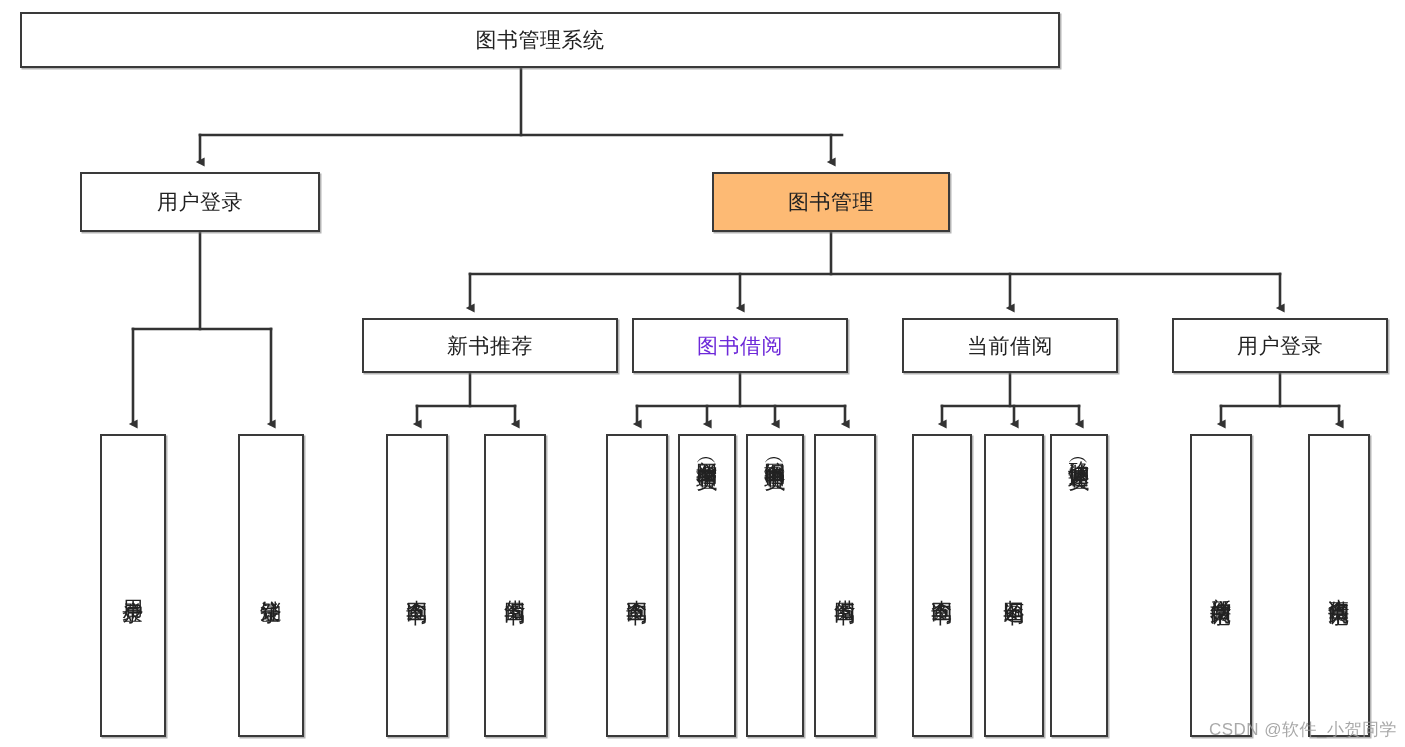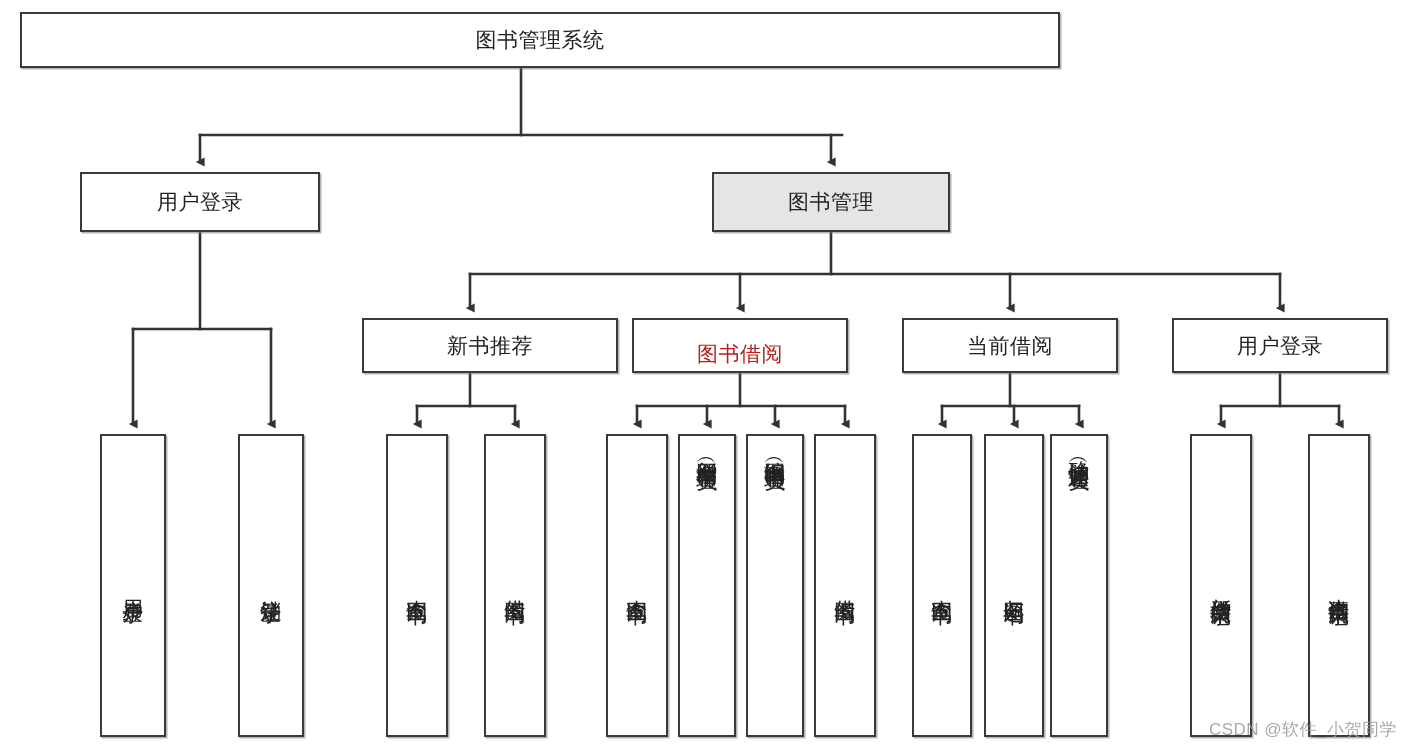--- a/index.html
+++ b/index.html
@@ -145,29 +145,29 @@
     </g>
   </svg>
 
   <div class="node-box" style="left: 20px; top: 12px; width: 1040px; height: 56px; border-color: rgb(58, 58, 58); background: rgb(255, 255, 255);">
     <span class="node-label-h" style="color: rgb(34, 34, 34);">图书管理系统</span>
   </div>
 
   <div class="node-box" style="left: 80px; top: 172px; width: 240px; height: 60px; border-color: rgb(58, 58, 58); background: rgb(255, 255, 255);">
     <span class="node-label-h" style="color: rgb(34, 34, 34);">用户登录</span>
   </div>
-  <div class="node-box" style="left: 712px; top: 172px; width: 238px; height: 60px; border-color: rgb(58, 58, 58); background: #e5e5e5;">
+  <div class="node-box" style="left: 712px; top: 172px; width: 238px; height: 60px; border-color: rgb(58, 58, 58); background: #fdba74;">
     <span class="node-label-h" style="color: rgb(34, 34, 34);">图书管理</span>
   </div>
 
   <div class="node-box" style="left: 362px; top: 318px; width: 256px; height: 55px; border-color: rgb(58, 58, 58); background: rgb(255, 255, 255);">
     <span class="node-label-h" style="color: rgb(34, 34, 34);">新书推荐</span>
   </div>
   <div class="node-box" style="left: 632px; top: 318px; width: 216px; height: 55px; border-color: rgb(58, 58, 58); background: rgb(255, 255, 255);">
-    <span class="node-label-h" style="color: #b91c1c; margin-top: 8px;">图书借阅</span>
+    <span class="node-label-h" style="color: #6d28d9;">图书借阅</span>
   </div>
   <div class="node-box" style="left: 902px; top: 318px; width: 216px; height: 55px; border-color: rgb(58, 58, 58); background: rgb(255, 255, 255);">
     <span class="node-label-h" style="color: rgb(34, 34, 34);">当前借阅</span>
   </div>
   <div class="node-box" style="left: 1172px; top: 318px; width: 216px; height: 55px; border-color: rgb(58, 58, 58); background: rgb(255, 255, 255);">
     <span class="node-label-h" style="color: rgb(34, 34, 34);">用户登录</span>
   </div>
 
   <div class="node-box vertical" style="left: 100px; top: 434px; width: 66px; height: 303px; border-color: rgb(58, 58, 58); background: rgb(255, 255, 255);">
     <span class="node-label-v centered" style="color: rgb(34, 34, 34);">用户登录</span>

